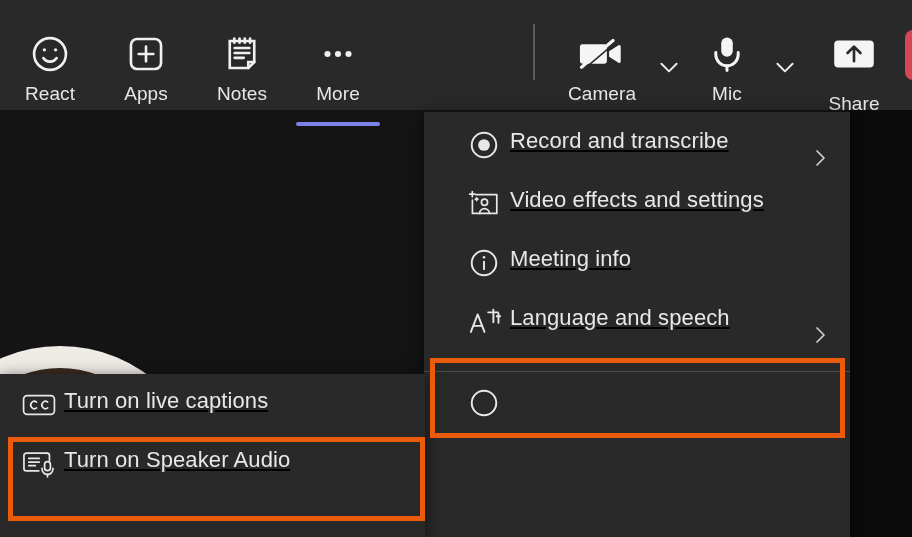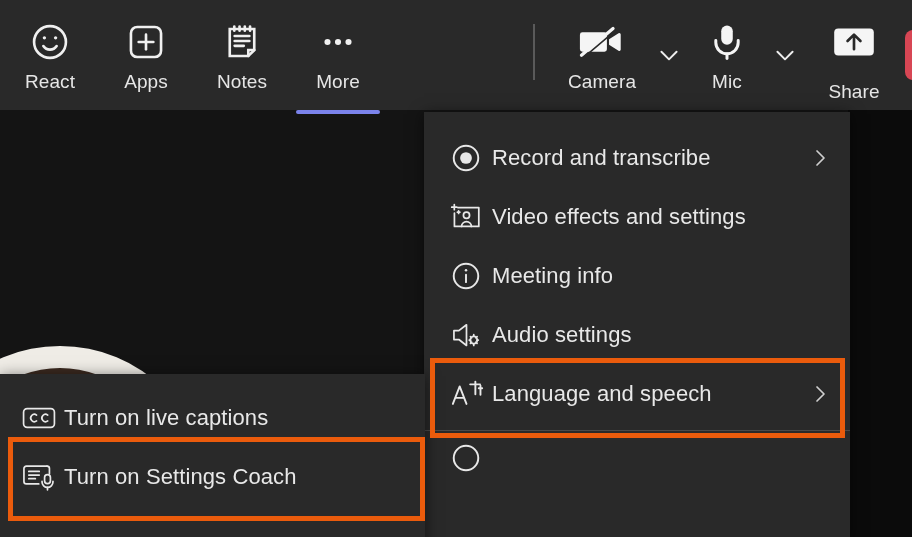--- a/index.html
+++ b/index.html
@@ -38,21 +38,21 @@
     width:170px; height:190px;
     border-radius:85px 85px 72px 72px;
     background:#9a6a4c;
   }
 
   
   .toolbar{
     position:absolute; left:0; top:0; width:912px; height:110px;
     background:#292929;
   }
-  .tb-group{ position:absolute; top:3px; height:110px; display:flex; align-items:flex-start; }
+  .tb-group{ position:absolute; top:15px; height:110px; display:flex; align-items:flex-start; }
   .tb-btn{
     position:relative;
     width:96px; height:100px;
     display:flex; flex-direction:column; align-items:center; justify-content:flex-start;
     padding-top:16px;
     cursor:pointer; background:none; border:none;
   }
   .tb-ico{ height:46px; display:flex; align-items:center; justify-content:center; }
   .tb-lab{
     color:#e6e6e6; font-size:19px; line-height:22px; margin-top:6px;
@@ -75,25 +75,25 @@
   }
   svg{ display:block; }
 
   
   .panel{
     position:absolute;
     background:#292929;
     box-shadow:0 2px 14px rgba(0,0,0,.55);
   }
   .mi{
-    display:flex; align-items:center;
+    display:flex; 
     height:59px;
-    padding:0 18px 0 26px;
+    padding:0 18px 0 44px;
     cursor:pointer;
-    background:none; border:none; width:100%;
+    background:none; border:none; width:100%;text-decoration:underline;
   }
   .mi-ico{
     width:42px; min-width:42px; height:34px;
     display:flex; align-items:center; justify-content:flex-start;
   }
   .mi-lab{
     flex:1;
     color:#e8e8e8; font-size:22px; line-height:26px;
     text-align:left; letter-spacing:.1px; white-space:nowrap;
   }
@@ -282,31 +282,20 @@
         <svg width="32" height="32" viewBox="0 0 24 24" fill="none" stroke="#e8e8e8" stroke-width="1.45" stroke-linecap="round">
           <circle cx="12" cy="12" r="9.2"></circle>
           <line x1="12" y1="11" x2="12" y2="16.6"></line>
           <circle cx="12" cy="7.7" r=".95" fill="#e8e8e8" stroke="none"></circle>
         </svg>
       </span>
       <span class="mi-lab">Meeting info</span>
       <span class="mi-chev"></span>
     </button>
 
-    <button class="mi">
-      <span class="mi-ico">
-        <svg width="32" height="30" viewBox="0 0 26 23" fill="none" stroke="#e8e8e8" stroke-width="1.4" stroke-linecap="round" stroke-linejoin="round">
-          <path d="M13.4 3.2 7.2 8.0H3.2v7.2h4l6.2 4.8z"></path>
-          <circle cx="19.3" cy="15.6" r="2.9"></circle>
-          <path d="M19.3 11.2v1.3M19.3 18.7v1.3M15.6 15.6h1.3M21.7 15.6h1.3M16.6 12.9l.95.95M21.05 17.35l.95.95M22 12.9l-.95.95M17.55 17.35l-.95.95"></path>
-        </svg>
-      </span>
-      <span class="mi-lab">Audio settings</span>
-      <span class="mi-chev"></span>
-    </button>
 
     <button class="mi">
       <span class="mi-ico">
         <svg width="34" height="32" viewBox="0 0 26 24" fill="none" stroke="#e8e8e8" stroke-width="1.45" stroke-linecap="round" stroke-linejoin="round">
           <path d="M2.2 19.6 7.4 6.2l5.2 13.4"></path>
           <line x1="4.4" y1="15.0" x2="10.5" y2="15.0"></line>
           <path d="M15.4 4.6h7.6"></path>
           <path d="M19.4 2.6v9.6"></path>
           <path d="M22.0 7.6h2.6"></path>
           <path d="M23.3 5.6v7.0"></path>
@@ -353,20 +342,20 @@
           <path d="M20.6 3.1H3.6a2 2 0 0 0-2 2v10.6a2 2 0 0 0 2 2h10.2"></path>
           <path d="M22.6 9.4V5.1a2 2 0 0 0-2-2"></path>
           <line x1="5.6" y1="7.4" x2="14.2" y2="7.4"></line>
           <line x1="5.6" y1="10.4" x2="14.2" y2="10.4"></line>
           <line x1="5.6" y1="13.4" x2="11.0" y2="13.4"></line>
           <rect x="18.6" y="10.0" width="4.8" height="7.4" rx="2.4"></rect>
           <path d="M16.5 15.6v.5a4.5 4.5 0 0 0 9 0v-.5"></path>
           <line x1="21" y1="20.6" x2="21" y2="22.6"></line>
         </svg>
       </span>
-      <span class="mi-lab">Turn on Settings Coach</span>
+      <span class="mi-lab">Turn on Speaker Audio</span>
     </button>
   </div>
 
   <div class="hl" id="hl-lang"></div>
   <div class="hl" id="hl-coach"></div>
 
 </div>
 
 </body></html>

